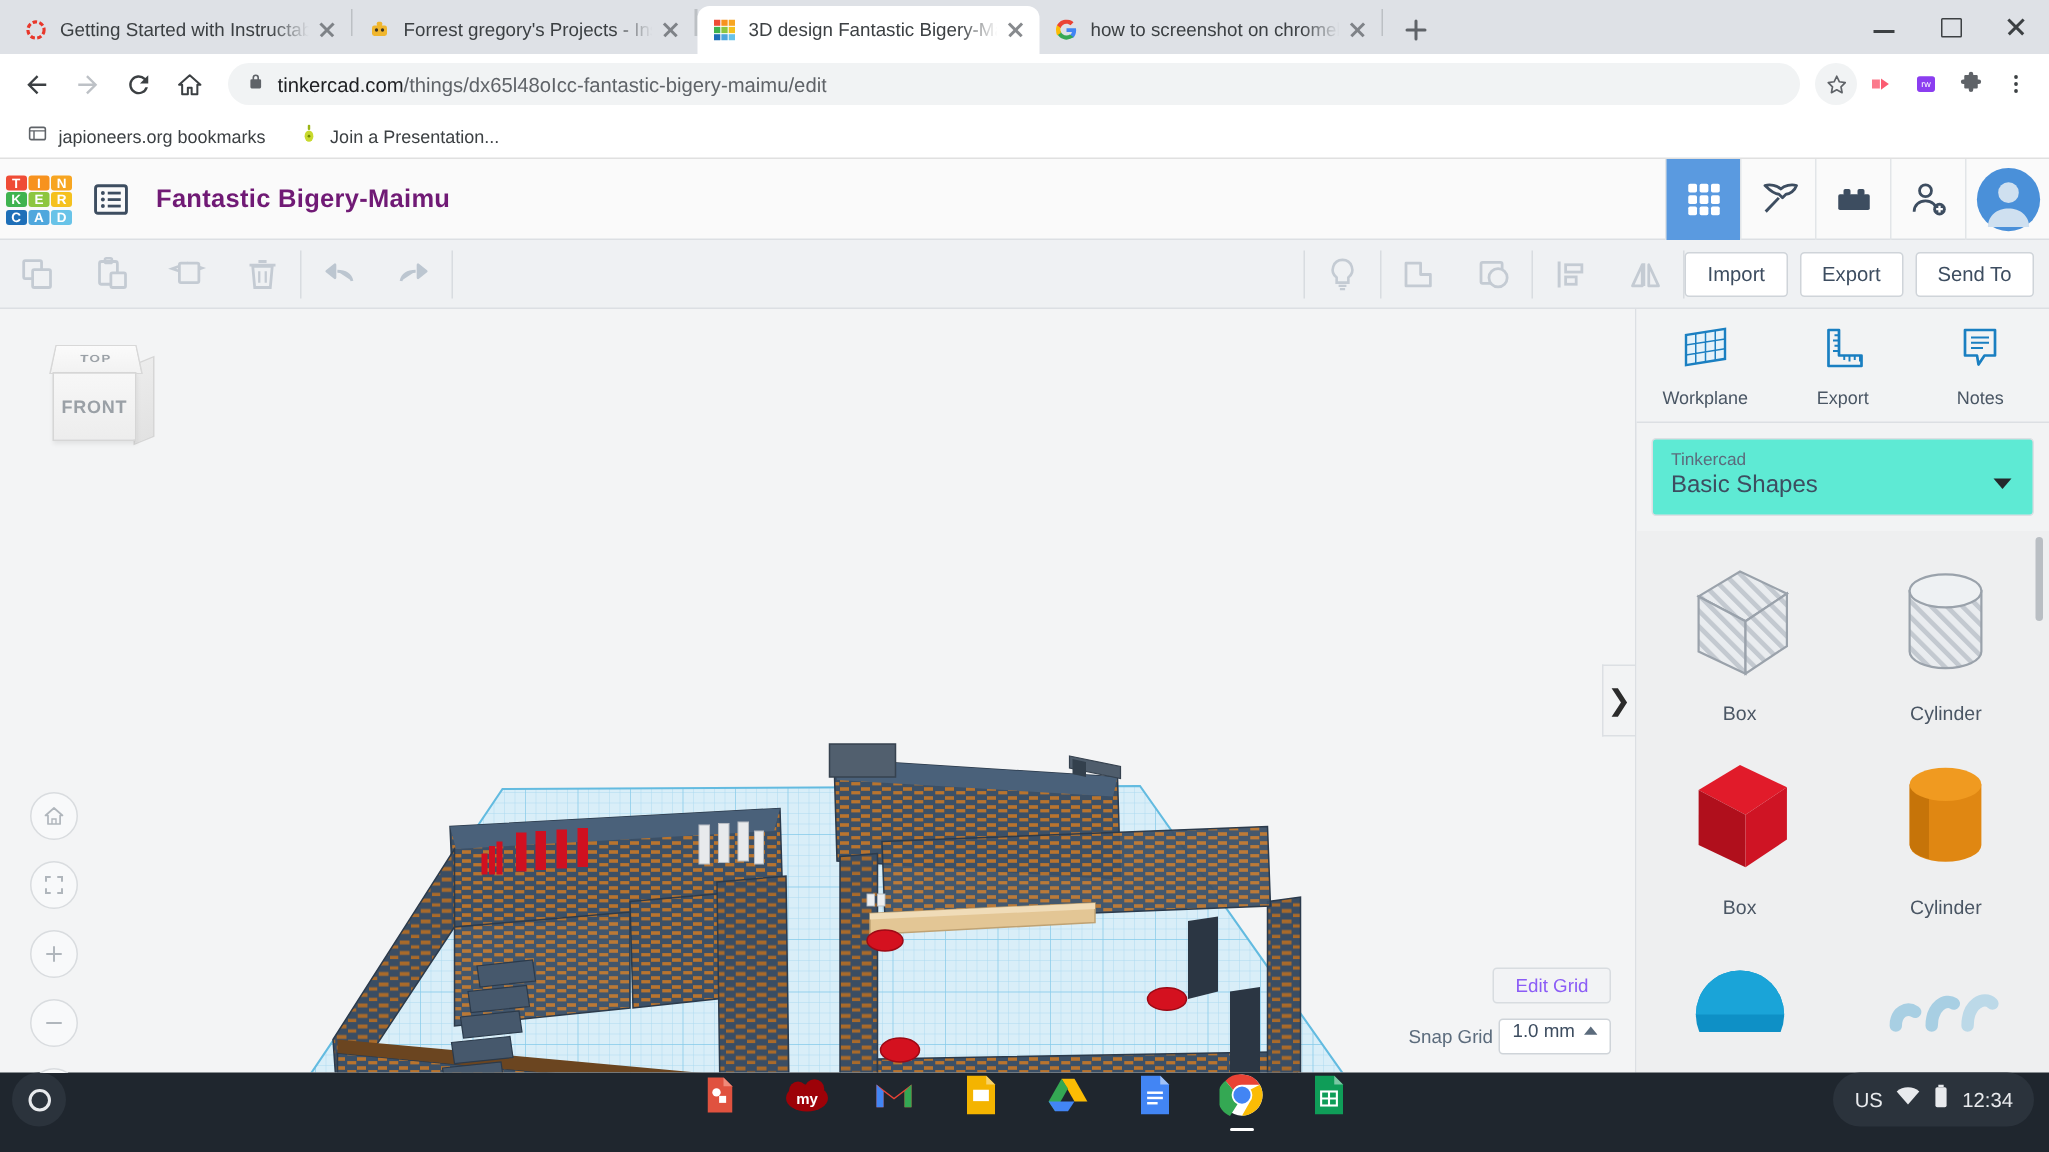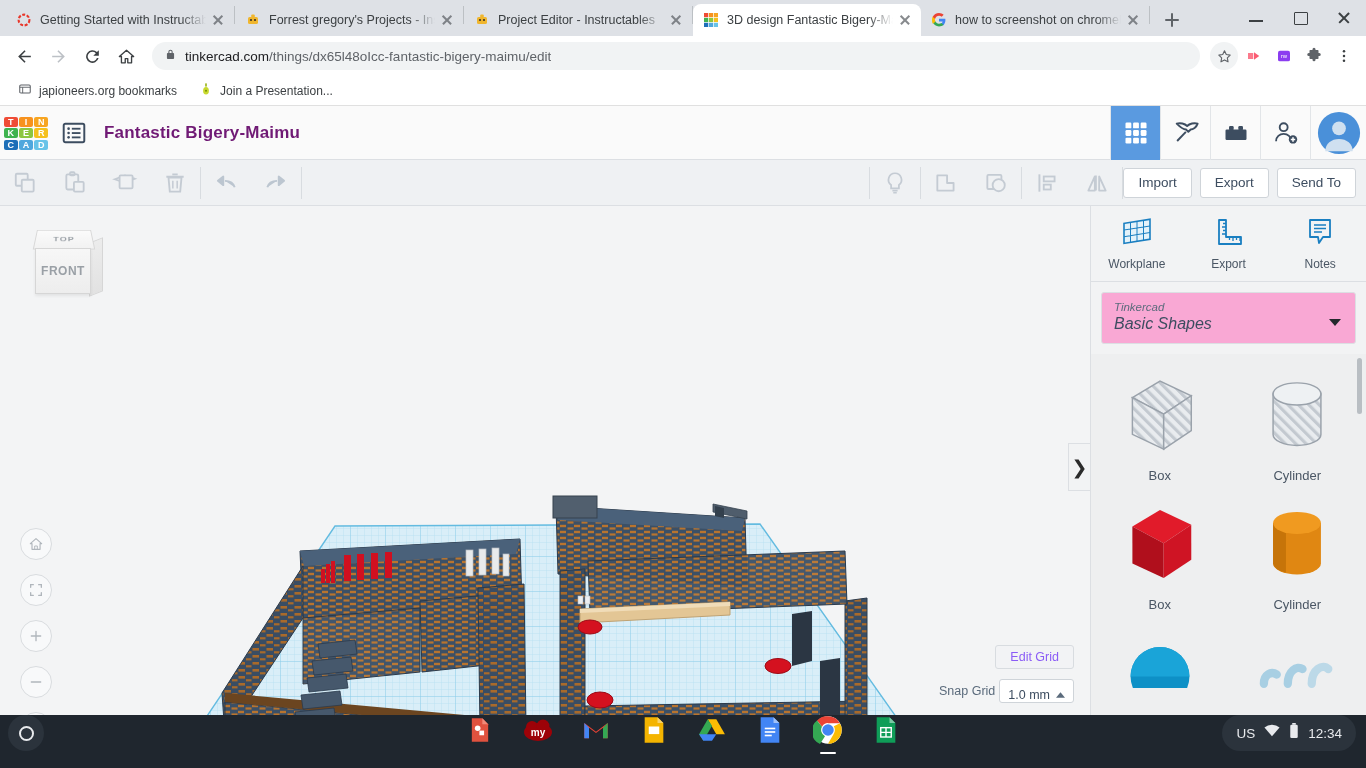--- a/index.html
+++ b/index.html
@@ -161,32 +161,32 @@
   .editgrid {
     display: inline-flex; align-items:center; justify-content:center;
     height: 24px; padding: 0 14px; border: 1px solid #d8dce0; border-radius: 3px;
     background: #f2f3f5; color: #8b5cf6; font-size: 12.5px; margin-bottom: 10px;
   }
   .snaprow { display: flex; align-items: center; justify-content: flex-end; gap: 4px; }
   .snaplabel { color: #5b6b7c; font-size: 12.5px; }
   .snapsel {
     height: 24px; padding: 0 8px; border: 1px solid #cfd4d9; border-radius: 3px;
     background: #fff; color: #3d4d60; font-size: 12.5px;
-    display: flex; align-items: flex-end; gap: 6px;
+    display: flex; align-items: flex-start; gap: 6px;
   }
 
   
   .rpanel { width: 276px; background: #f2f3f4; border-left: 1px solid #dcdfe3;
             display: flex; flex-direction: column; }
   .rtools { height: 76px; display: flex; border-bottom: 1px solid #dcdfe3; background: #f2f3f4; }
   .rtool { flex: 1 1 0; display: flex; flex-direction: column; align-items: center;
            justify-content: center; gap: 5px; }
   .rtool .lbl { font-size: 12px; color: #4a5664; }
-  .catbox { margin: 10px; background: #f9a8d4; border: 1px solid #dcdfe3; border-radius: 3px;
-            padding: 8px 12px 10px; position: relative; font-style: italic; }
+  .catbox { margin: 10px; background: #5eead4; border: 1px solid #dcdfe3; border-radius: 3px;
+            padding: 8px 12px 10px; position: relative; }
   .catbox .sup { font-size: 11.5px; color: #5b6b7c; }
   .catbox .main { font-size: 16px; color: #3d4d60; margin-top: 2px; }
   .caret { position: absolute; right: 14px; top: 26px;
            border-left: 6px solid transparent; border-right: 6px solid transparent;
            border-top: 7px solid #24282c; }
   .shapes { flex: 1 1 auto; position: relative; overflow: hidden;
             background: #eeeff0; padding: 8px 0 0 0; }
   .shape-grid { display: grid; grid-template-columns: 1fr 1fr; row-gap: 8px; }
   .shape-cell { display: flex; flex-direction: column; align-items: center; padding-top: 8px; }
   .shape-cell .nm { font-size: 13px; color: #4a5664; margin-top: 6px; }
@@ -233,32 +233,20 @@
             <rect x="5.2" y="1.5" width="3.6" height="3" rx="1" fill="#f0b62e"></rect>
             <circle cx="5" cy="7" r="1.1" fill="#3c3325"></circle>
             <circle cx="9" cy="7" r="1.1" fill="#3c3325"></circle>
           </svg>
       </span>
       <span class="ttl">Forrest gregory's Projects - Instructables</span>
       <span class="xbtn"></span>
     </div>
     <div class="tab-sep"></div>
 
-    <div class="tab">
-      <span class="favicon">
-        <svg width="14" height="14" viewBox="0 0 14 14">
-            <rect x="2" y="4" width="10" height="7" rx="1.6" fill="#f0b62e"></rect>
-            <rect x="5.2" y="1.5" width="3.6" height="3" rx="1" fill="#f0b62e"></rect>
-            <circle cx="5" cy="7" r="1.1" fill="#3c3325"></circle>
-            <circle cx="9" cy="7" r="1.1" fill="#3c3325"></circle>
-          </svg>
-      </span>
-      <span class="ttl">Project Editor - Instructables</span>
-      <span class="xbtn"></span>
-    </div>
     <div class="tab-sep"></div>
 
     <div class="tab active">
       <span class="favicon">
         <svg width="14" height="14" viewBox="0 0 12 12">
           <rect x="0" y="0" width="3.6" height="3.6" fill="#ef4c36"></rect>
             <rect x="4.2" y="0" width="3.6" height="3.6" fill="#f7921e"></rect>
             <rect x="8.4" y="0" width="3.6" height="3.6" fill="#f7a521"></rect>
           <rect x="0" y="4.2" width="3.6" height="3.6" fill="#3fb34f"></rect>
             <rect x="4.2" y="4.2" width="3.6" height="3.6" fill="#8dc63f"></rect>

